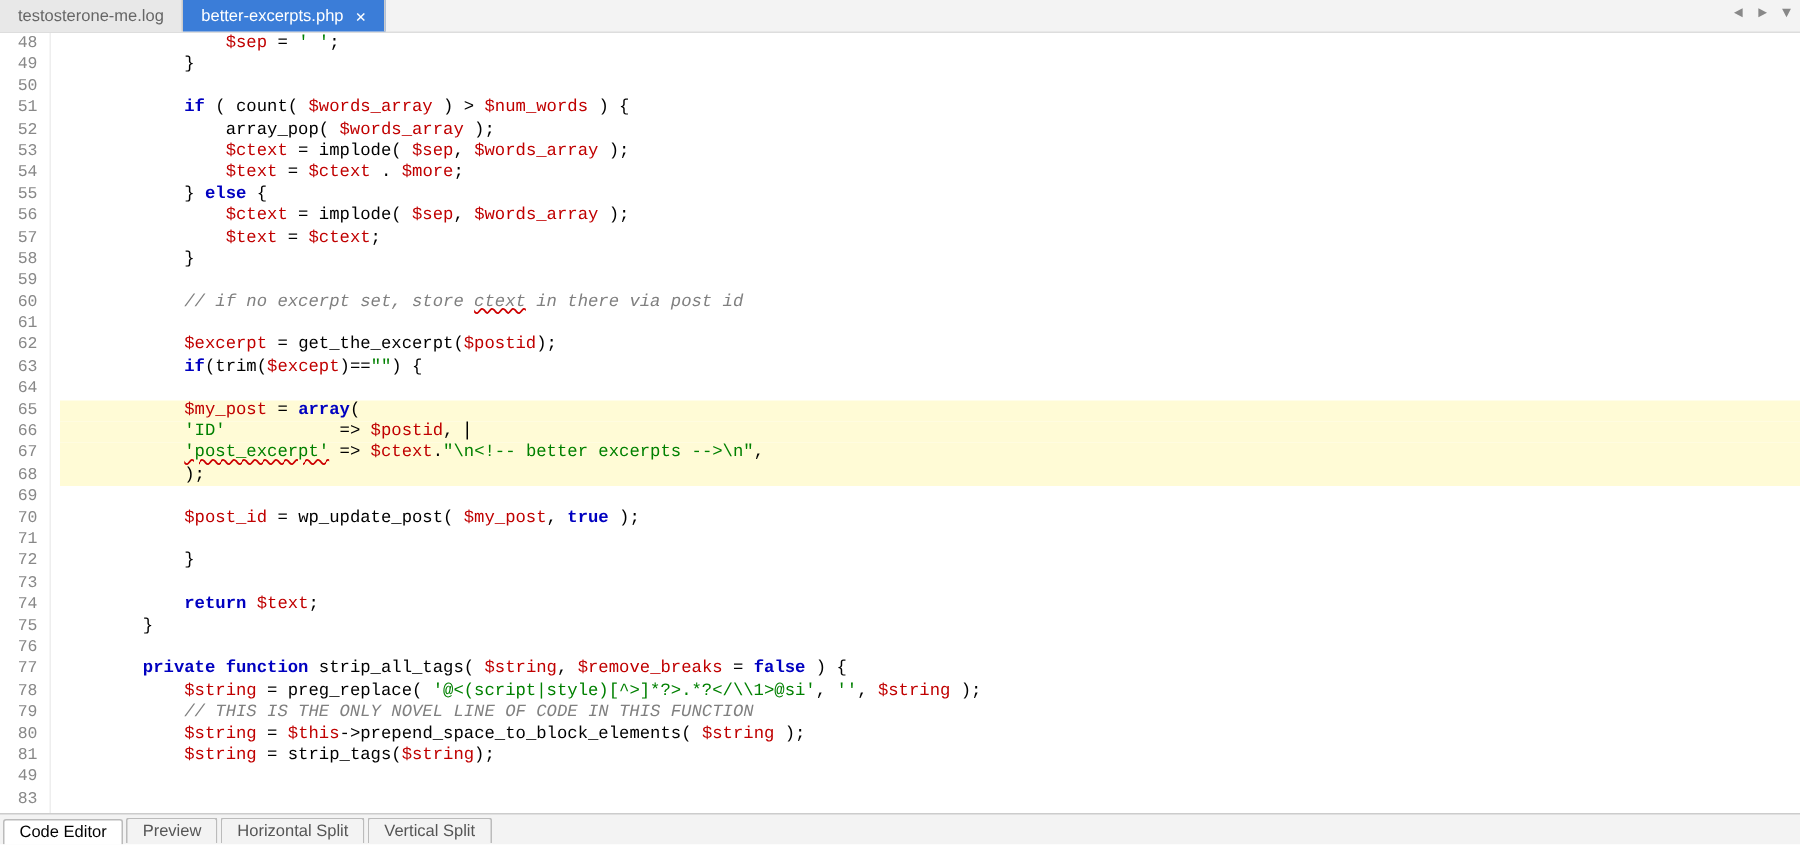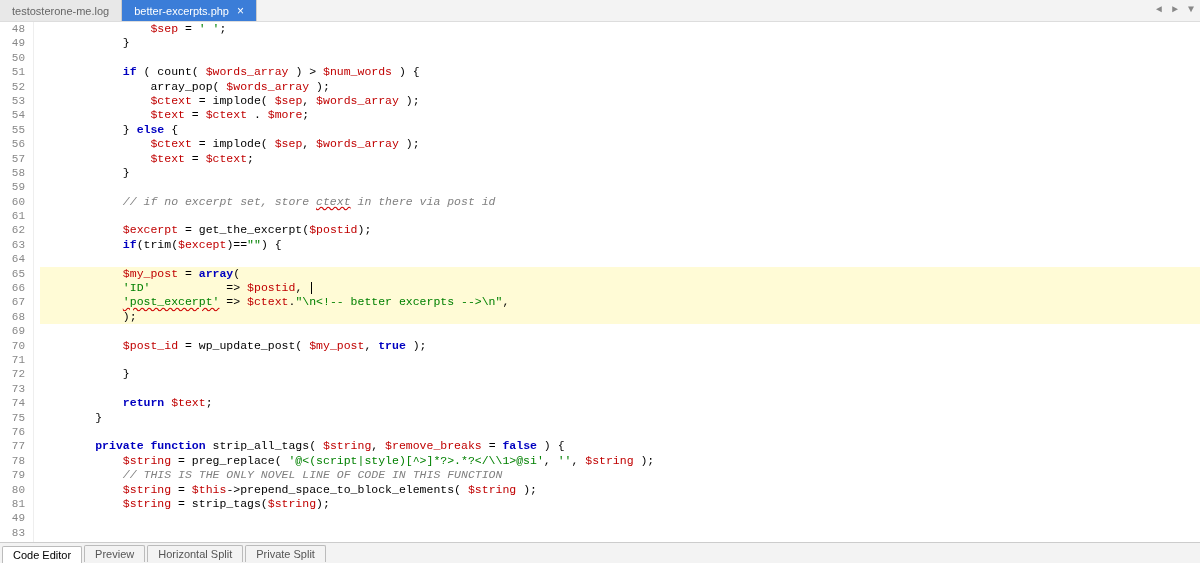--- a/index.html
+++ b/index.html
@@ -125,14 +125,14 @@
       <div class="code-line"><span class="">            </span><span class="tok-var">$string</span><span class=""> = </span><span class="tok-var">$this</span><span class="">-&gt;prepend_space_to_block_elements( </span><span class="tok-var">$string</span><span class=""> );</span></div>
       <div class="code-line"><span class="">            </span><span class="tok-var">$string</span><span class=""> = strip_tags(</span><span class="tok-var">$string</span><span class="">);</span></div>
       <div class="code-line"><span class=""></span></div>
     </div>
 </div>
 
 <div class="status-bar">
   <div class="status-tab active">Code Editor</div>
   <div class="status-tab inactive">Preview</div>
   <div class="status-tab inactive">Horizontal Split</div>
-  <div class="status-tab inactive">Private Split</div>
+  <div class="status-tab inactive">Vertical Split</div>
 </div>
 
 </body></html>

